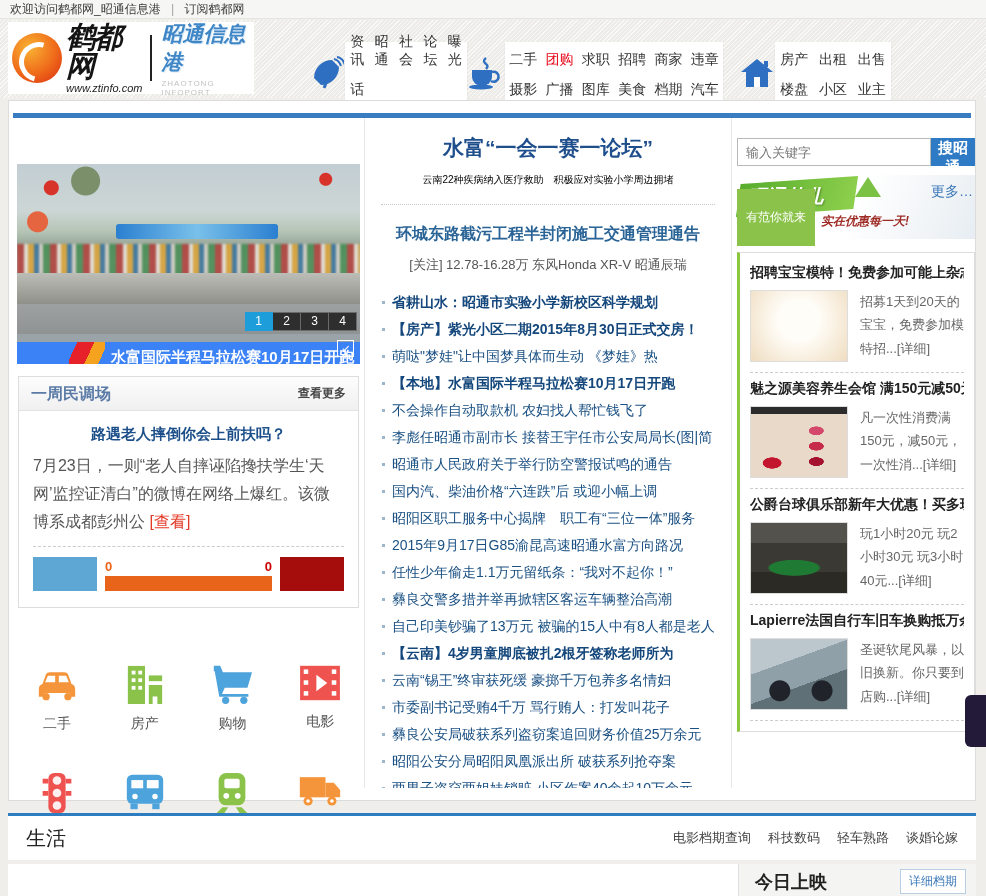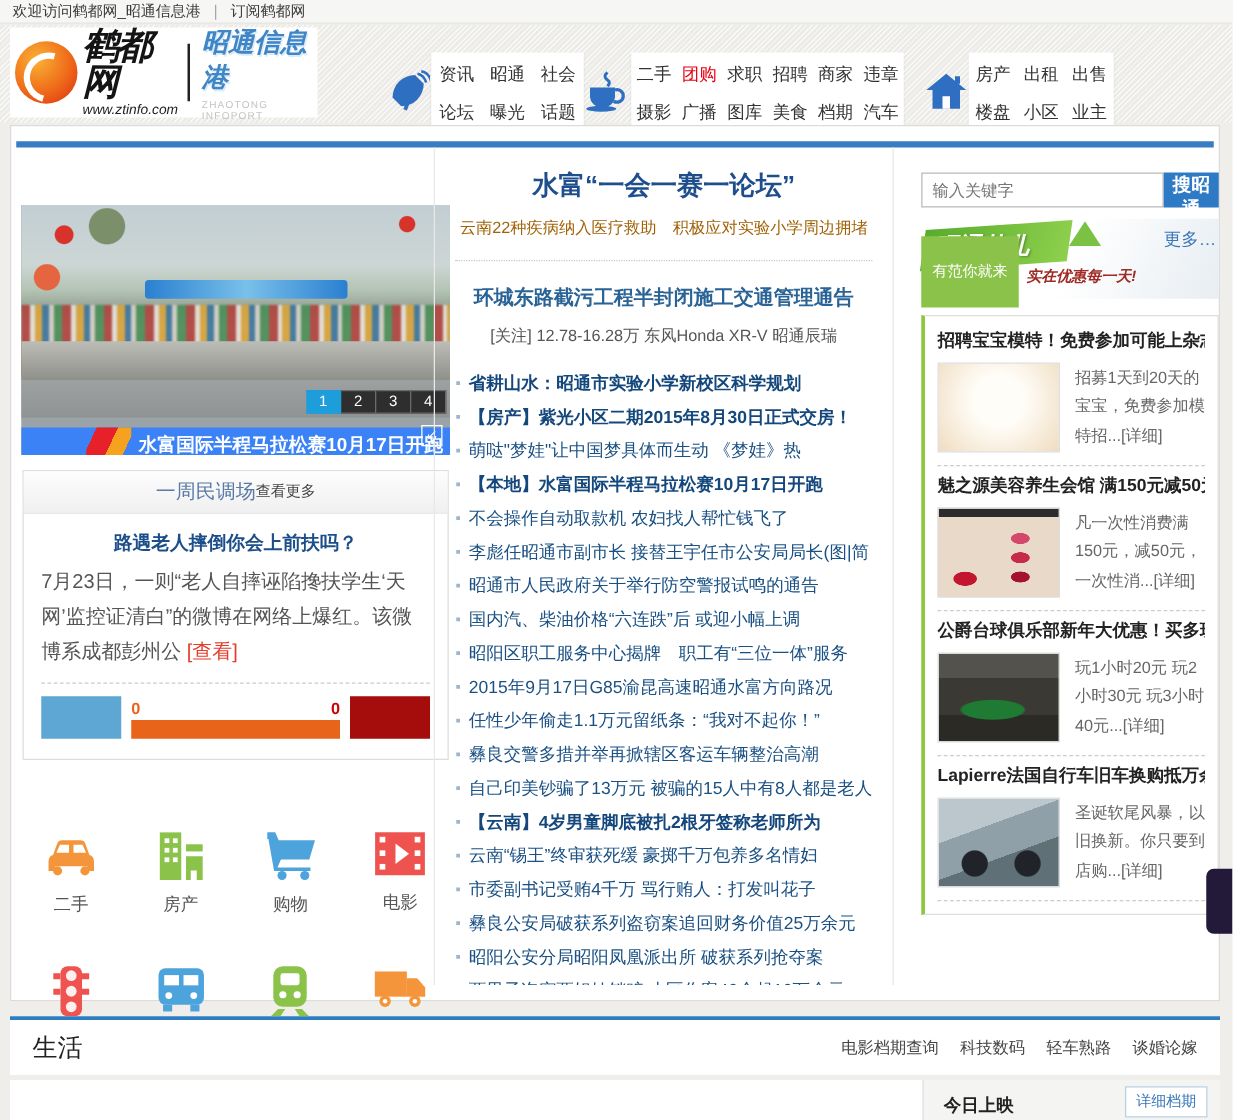--- a/index.html
+++ b/index.html
@@ -28,21 +28,21 @@
   .logo-div{width:2px;height:46px;background:#222;margin:0 9px 0 8px;flex:none;}
   .portal-zh{font-size:21px;font-weight:bold;font-style:italic;color:#3f86c6;text-shadow:1px 1px 0 #dcebf7;}
   .portal-en{font-size:8px;color:#c3c3c3;letter-spacing:1px;margin-top:3px;}
 
   .nav-icon{position:absolute;top:36px;color:#2f6fc1;}
   .nav-card{position:absolute;top:22px;height:66px;background:#fff;box-shadow:0 1px 2px rgba(0,0,0,.07);
             display:flex;align-items:center;box-sizing:border-box;}
   .nav-grid{display:grid;width:100%;row-gap:12px;text-align:center;font-size:14px;}
   .nav-grid a{color:#333;}
   .nav-grid a.red{color:#e60012;}
-  #nav1{left:345px;width:122px;} #nav1 .nav-grid{grid-template-columns:repeat(3,1fr);}
+  #nav1{left:345px;width:122px;} #nav1 .nav-grid{grid-template-columns:repeat(5,1fr);}
   #nav2{left:505px;width:218px;} #nav2 .nav-grid{grid-template-columns:repeat(6,1fr);}
   #nav3{left:775px;width:116px;} #nav3 .nav-grid{grid-template-columns:repeat(3,1fr);}
 
   
   .main{position:absolute;left:8px;top:100px;width:968px;height:701px;background:#fff;border:1px solid #dcdcdc;box-sizing:border-box;}
   .blue-line{position:absolute;left:4px;right:4px;top:12px;height:5px;background:#3a7cc1;}
 
   
   .left-col{position:absolute;left:4px;top:17px;width:351px;}
   .slider{position:relative;margin:46px auto 0;width:343px;height:200px;background:#9aa4a8;overflow:hidden;}
@@ -64,21 +64,21 @@
       background:linear-gradient(115deg,transparent 18%,#e62129 18% 55%,#f5a31e 55% 85%,transparent 85%);}
   .cap-arrow{position:absolute;right:6px;bottom:7px;width:15px;height:15px;border:1px solid #fff;
       color:#fff;font-size:11px;line-height:14px;text-align:center;font-weight:normal;}
   .pager{position:absolute;right:3px;bottom:33px;display:flex;}
   .page-btn{width:27px;height:17px;background:#2e2e2e;border:1px solid #6a6a6a;border-left:none;
       color:#fff;font-size:12px;line-height:17px;text-align:center;}
   .page-btn.active{background:#1e9ddb;border-color:#1e9ddb;}
 
   .poll{margin:12px auto 0;width:341px;border:1px solid #ddd;box-sizing:border-box;}
   .poll-head{height:33px;background:linear-gradient(#fdfdfd,#f0f0f0);border-bottom:1px solid #e3e3e3;
-      line-height:33px;padding:0 12px;display:flex;justify-content:center;}
+      line-height:33px;padding:0 12px;display:flex;justify-content:space-between;font-weight:bold;}
   .poll-head .t{font-size:16px;color:#5b7ba6;}
   .poll-head .more{font-size:12px;color:#444;}
   .poll-body{padding:8px 14px 16px;}
   .poll-q{text-align:center;font-size:15px;font-weight:bold;color:#1c4f8a;margin:6px 0 8px;}
   .poll-text{font-size:16px;color:#555;line-height:1.75;}
   .poll-text .view{color:#e53c2a;}
   .poll-sep{border-top:1px dashed #ccc;margin:10px 0 10px;}
   .poll-bars{display:flex;align-items:flex-end;}
   .pb-blue{width:64px;height:34px;background:#5ea6d4;}
   .pb-mid{flex:1;margin:0 8px;}
@@ -90,24 +90,24 @@
   .quick-grid{margin-top:56px;display:grid;grid-template-columns:repeat(4,1fr);row-gap:38px;justify-items:center;}
   .q-item{text-align:center;}
   .q-item svg{display:block;margin:0 auto;}
   .q-label{margin-top:11px;font-size:14px;color:#555;}
   .q-item:nth-child(1) svg{color:#f5953b;} .q-item:nth-child(2) svg{color:#8bc34a;}
   .q-item:nth-child(3) svg{color:#4da3dc;} .q-item:nth-child(4) svg{color:#ef5350;}
   .q-item:nth-child(5) svg{color:#ef5350;} .q-item:nth-child(6) svg{color:#4da3dc;}
   .q-item:nth-child(7) svg{color:#8bc34a;} .q-item:nth-child(8) svg{color:#f5953b;}
 
   
-  .mid-col{position:absolute;left:338px;top:17px;width:368px;height:670px;border-left:1px solid #e8e8e8;
+  .mid-col{position:absolute;left:355px;top:17px;width:368px;height:670px;border-left:1px solid #e8e8e8;
       border-right:1px solid #e8e8e8;box-sizing:border-box;padding:0 16px;overflow:hidden;}
   .h1{margin-top:16px;text-align:center;font-size:21px;font-weight:bold;color:#1f4e8c;white-space:nowrap;}
-  .sub1{margin-top:11px;text-align:center;font-size:13px;color:#a16207;white-space:nowrap;}
+  .sub1{margin-top:11px;text-align:center;font-size:10px;color:#000000;white-space:nowrap;}
   .dotsep{border-bottom:1px dotted #c9c9c9;margin-top:17px;}
   .h2{margin-top:19px;text-align:center;font-size:16px;font-weight:bold;color:#2a6496;white-space:nowrap;}
   .sub2{margin-top:11px;text-align:center;font-size:13px;color:#555;white-space:nowrap;}
   .news{margin:15px 0 0;list-style:none;padding:0;}
   .news li{font-size:14px;line-height:27px;white-space:nowrap;overflow:hidden;position:relative;padding-left:11px;}
   .news li::before{content:"";position:absolute;left:1px;top:12px;width:3px;height:3px;background:#9db6cc;}
   .news li a{color:#1a5083;}
   .news li.strong a{font-weight:bold;color:#14477c;}
 
   
@@ -157,21 +157,21 @@
   .life{position:absolute;left:8px;top:813px;width:968px;height:47px;background:#fff;border-top:3px solid #2d7dc0;
       box-sizing:border-box;display:flex;align-items:center;justify-content:space-between;padding:0 18px;}
   .life-title{font-size:20px;color:#222;}
   .life-links{font-size:13px;display:flex;gap:17px;}
   .life-links a{color:#444;}
 
   
   .bottom{position:absolute;left:8px;top:864px;width:968px;height:32px;background:#fff;}
   .bottom-right{position:absolute;right:0;top:0;width:238px;height:32px;background:#f4f4f2;border-left:1px solid #e0e0e0;
       display:flex;align-items:flex-end;justify-content:space-between;padding:0 10px 2px 16px;box-sizing:border-box;}
-  .today{font-size:14px;font-weight:bold;color:#222;}
+  .today{font-size:18px;font-weight:bold;color:#222;}
   .sched-btn{font-size:12px;color:#3a77b8;background:#fff;border:1px solid #b8cfe4;padding:3px 8px;
       font-family:"Liberation Sans",sans-serif;}
 </style>
 </head>
 <body>
 
 <div class="topbar">
   <a>欢迎访问鹤都网_昭通信息港</a><span class="sep">｜</span><a>订阅鹤都网</a>
 </div>
 

